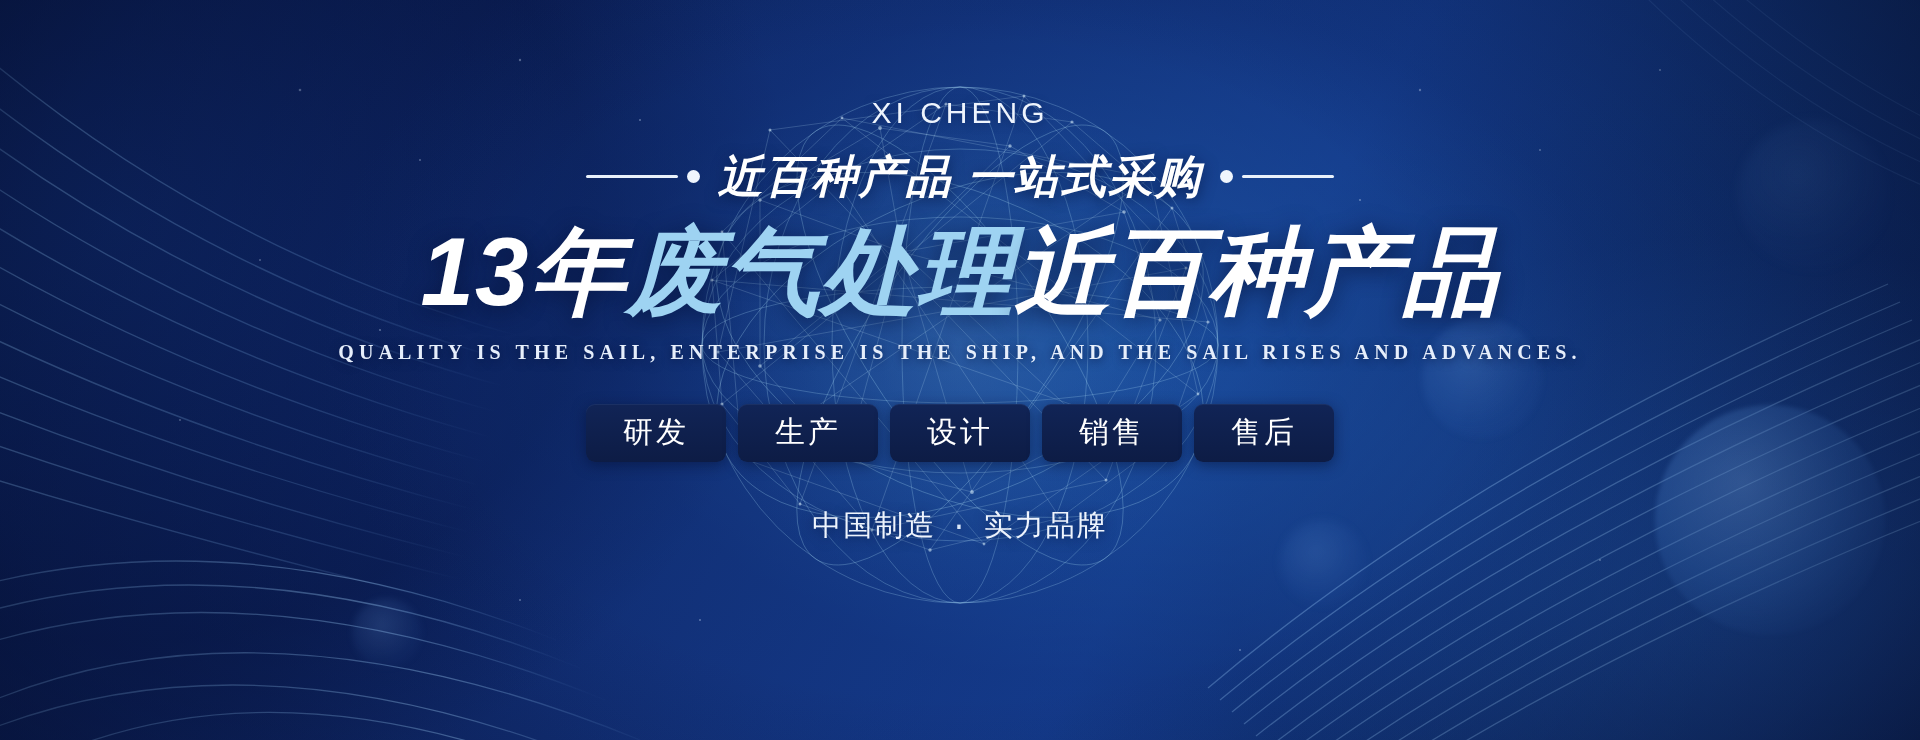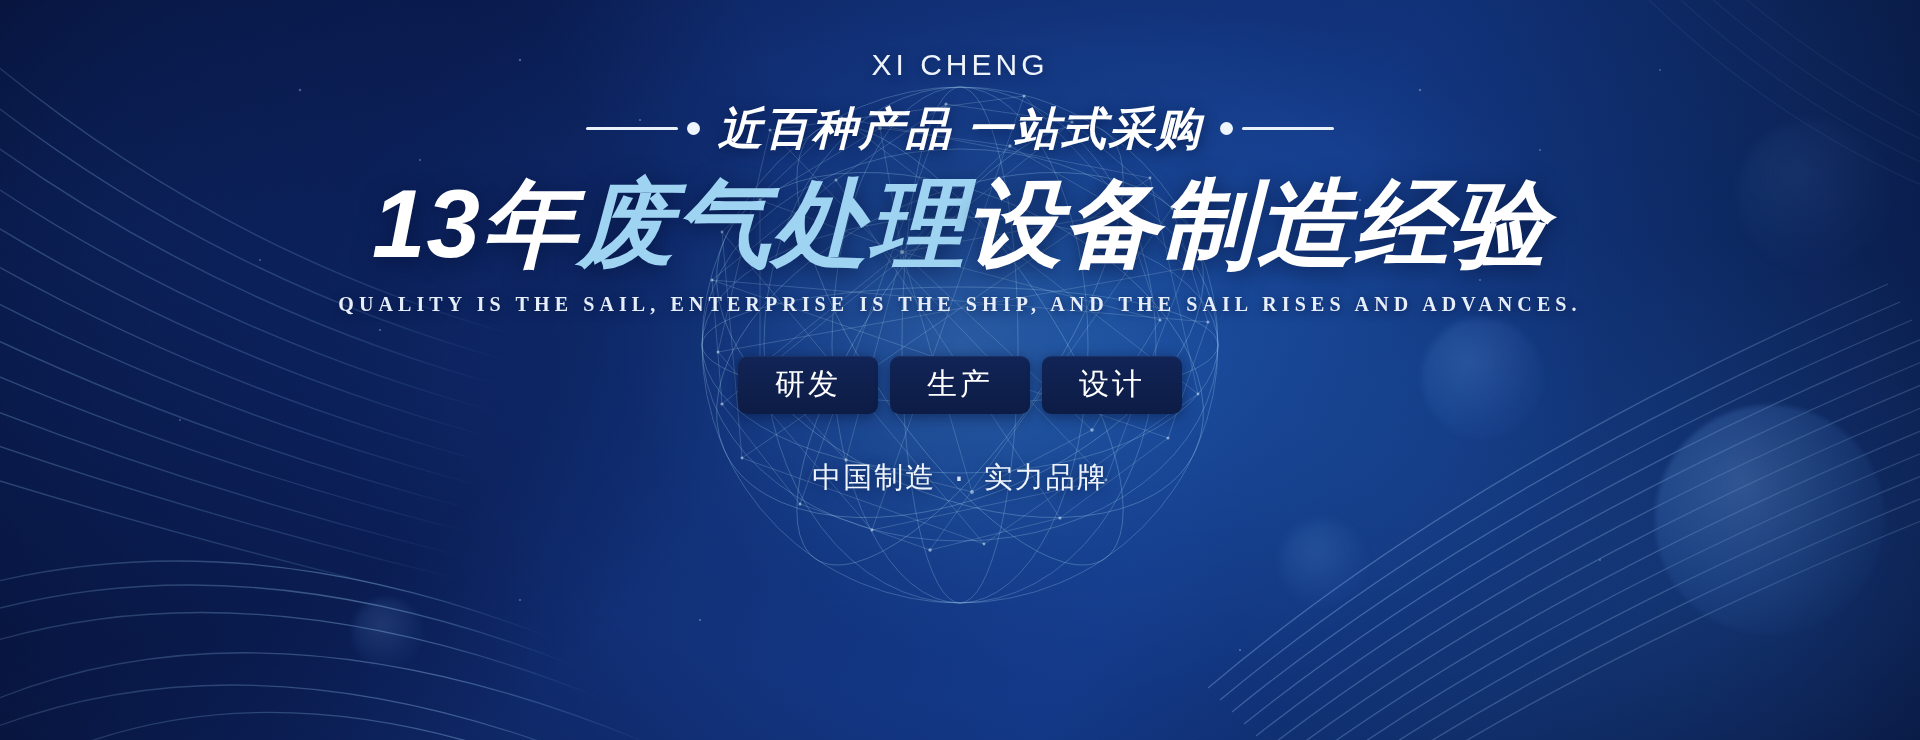--- a/index.html
+++ b/index.html
@@ -45,21 +45,21 @@
     filter:blur(5px);}
 
   
   .content{
     position:absolute; inset:0;
     display:flex; flex-direction:column; align-items:center;
     text-align:center;
   }
 
   .brand-en{
-    margin-top:50px;
+    margin-top:98px;
     font-size:30px; font-weight:400; letter-spacing:4px; color:#eef4fd;
     text-shadow:0 1px 10px rgba(10,30,80,0.65);
     line-height:1;
   }
 
   .tagline-row{
     margin-top:26px;
     display:flex; align-items:center; justify-content:center; gap:18px;
   }
   .deco{display:flex; align-items:center; gap:0;}
@@ -315,29 +315,31 @@
         <span class="dot"></span>
       </span>
       <span class="tagline">近百种产品 一站式采购</span>
       <span class="deco right">
         <span class="dot"></span>
         <span class="bar"></span>
       </span>
     </div>
 
     <div class="headline">
-      <span class="w">13年</span><span class="b">废气处理</span><span class="w">设备制造经验</span>
+      <span class="w">13年</span><span class="b">废气处理</span><span class="w">近百种产品</span>
     </div>
 
     <div class="subtitle">QUALITY IS THE SAIL, ENTERPRISE IS THE SHIP, AND THE SAIL RISES AND ADVANCES.</div>
 
     <div class="badges">
       <div class="badge">研发</div>
       <div class="badge">生产</div>
       <div class="badge">设计</div>
+      <div class="badge">销售</div>
+      <div class="badge">售后</div>
     </div>
 
     <div class="footer-line">
       <span>中国制造</span><span class="sep">·</span><span>实力品牌</span>
     </div>
 
   </div>
 </div>
 
 </body></html>

